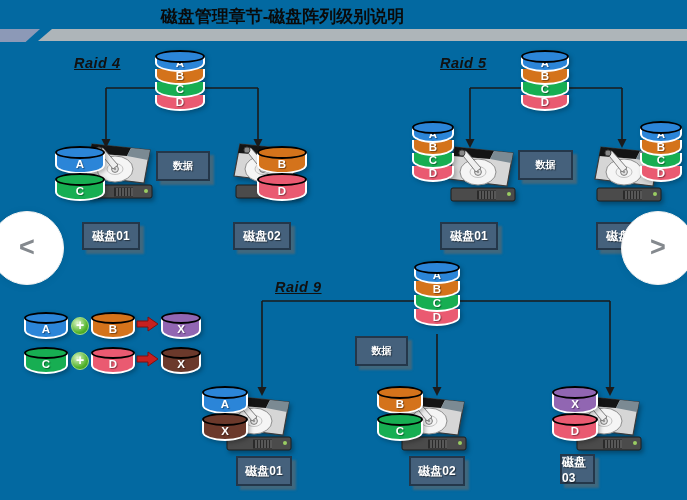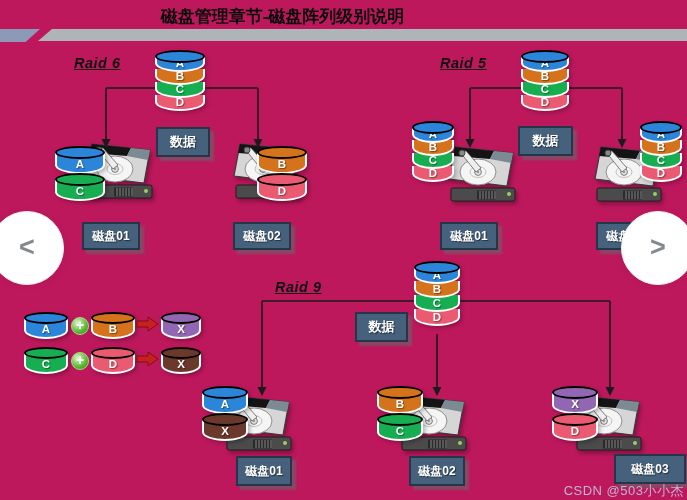--- a/index.html
+++ b/index.html
@@ -1,16 +1,16 @@
 <!DOCTYPE html>
 <html><head>
 <meta charset="utf-8">
 <style>
   html,body{margin:0;padding:0;background:#fff;}
-  #canvas{position:relative;width:687px;height:500px;background:#be185d;overflow:hidden;
+  #canvas{position:relative;width:687px;height:500px;background:#0369a1;overflow:hidden;
           font-family:"Liberation Sans",sans-serif;text-decoration:underline;}
   .grp{position:static;}
 
   
   .page-title{position:absolute;left:90px;top:5px;width:385px;text-align:center;
               font-size:17px;font-weight:bold;color:#0a0a0a;z-index:3;}
   .deco-slate{position:absolute;left:0;top:29px;width:40px;height:13px;background:#8C99B7;
               clip-path:polygon(0 0,100% 0,64% 100%,0 100%);z-index:2;}
   .deco-gray{position:absolute;left:38px;top:29px;width:649px;height:12px;background:#AEB5B9;
              clip-path:polygon(14px 0,100% 0,100% 100%,0 100%);z-index:2;}
@@ -54,21 +54,21 @@
   .c-c{background:#17AE52;border-color:#0A7434;}
   .c-d{background:#EA5A71;border-color:#AC2640;}
   .c-x1{background:#9166B2;border-color:#573778;}
   .c-x2{background:#6B392B;border-color:#331710;}
 
   
   .tag{position:absolute;background:#45617C;border:2px solid #24374A;color:#fff;
        font-weight:bold;display:flex;align-items:center;justify-content:center;
        box-shadow:4px 4px 2px rgba(104,104,104,.6);z-index:5;
        text-shadow:1px 1px 1px rgba(0,0,0,.5);box-sizing:border-box;}
-  .tag.data{font-size:13px;}
+  .tag.data{font-size:10px;margin-top:24px;}
   .tag.disk{font-size:12px;}
 
   
   .drive{position:absolute;width:70px;height:58px;z-index:2;
          filter:drop-shadow(2px 3px 2px rgba(0,0,0,.3));}
 
   
   .plus{position:absolute;width:18px;height:18px;border-radius:50%;box-sizing:border-box;
         background:radial-gradient(circle at 35% 30%,#dcf4c8,#55b52e 62%,#2a850f);
         border:1.5px solid #a2e07e;color:#fff;font-weight:bold;font-size:14px;line-height:15px;
@@ -133,21 +133,21 @@
       <polygon points="253.5,139 262.5,139 258,148"></polygon>
       <polygon points="465.5,139 474.5,139 470,148"></polygon>
       <polygon points="617.5,139 626.5,139 622,148"></polygon>
       <polygon points="257.5,387 266.5,387 262,396"></polygon>
       <polygon points="605.5,387 614.5,387 610,396"></polygon>
       <polygon points="432.5,387 441.5,387 437,396"></polygon>
     </g>
   </svg>
 
   <div class="grp">
-    <div class="raid-title" style="left:74px;top:55px;">Raid 6</div>
+    <div class="raid-title" style="left:74px;top:55px;">Raid 4</div>
 
     <div class="stack" style="left:155px;top:50px;width:50px;">
       <div class="cap c-a"></div>
       <div class="seg first c-a">
           <span>A</span>
         </div>
       <div class="seg c-b">
           <span>B</span>
         </div>
       <div class="seg c-c">
@@ -303,21 +303,21 @@
       <div class="cap c-x1"></div>
       <div class="body c-x1">X</div>
     </div>
     <div class="cyl" style="left:552px;top:413px;width:46px;">
       <div class="cap c-d"></div>
       <div class="body c-d">D</div>
     </div>
 
     <div class="tag disk" style="left:236px;top:456px;width:56px;height:30px;">磁盘01</div>
     <div class="tag disk" style="left:409px;top:456px;width:56px;height:30px;">磁盘02</div>
-    <div class="tag disk" style="left:614px;top:454px;width:72px;height:30px;">磁盘03</div>
+    <div class="tag disk" style="left:560px;top:454px;width:35px;height:30px;">磁盘03</div>
   </div>
 
   <div class="grp">
 
     <div class="cyl sm" style="left:24px;top:312px;width:44px;">
       <div class="cap c-a"></div>
       <div class="body c-a">A</div>
     </div>
     <div class="plus" style="left:71px;top:317px;">+</div>
     <div class="cyl sm" style="left:91px;top:312px;width:44px;">
@@ -350,15 +350,14 @@
     </div>
   </div>
 
   <div class="navbtn" style="left:-10px;top:211px;">
     <span>&lt;</span>
   </div>
   <div class="navbtn" style="left:621px;top:211px;">
     <span>&gt;</span>
   </div>
 
-  <div class="watermark">CSDN @503小小杰</div>
 
 </div>
 
 </body></html>

